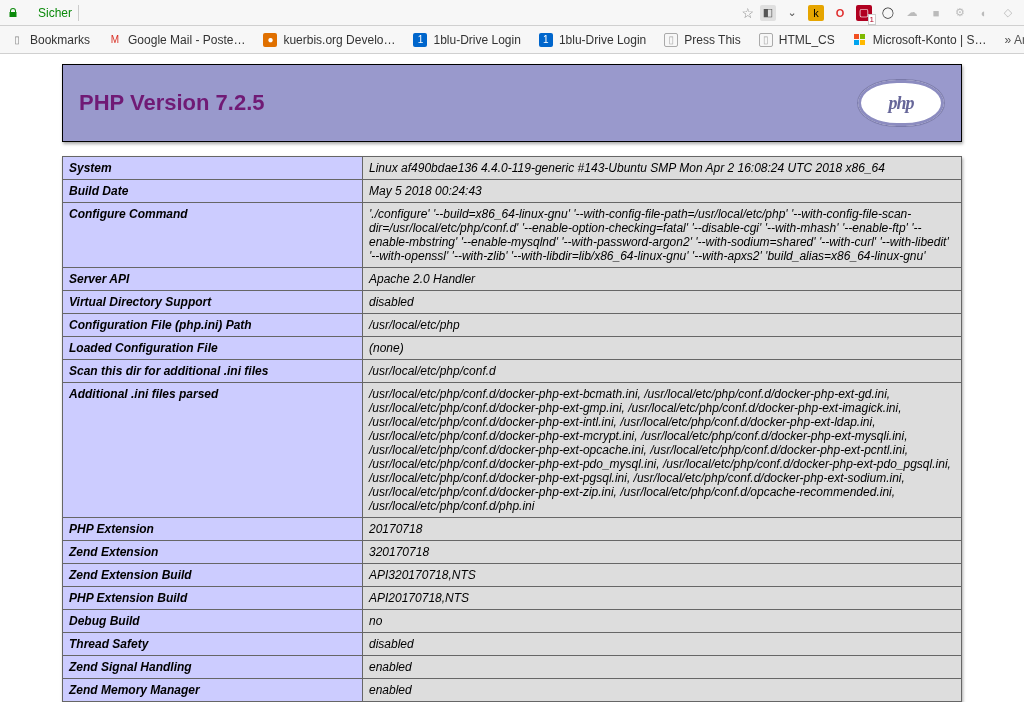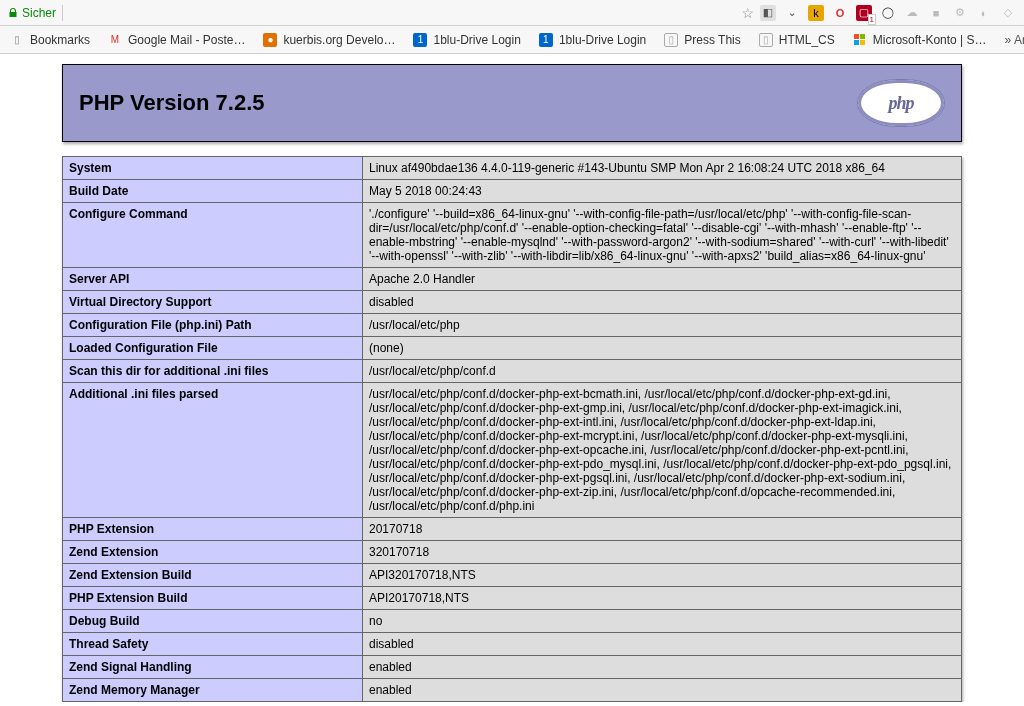--- a/index.html
+++ b/index.html
@@ -1,41 +1,41 @@
 <!DOCTYPE html>
 <html><head>
 <meta charset="utf-8">
 <style>
   * { box-sizing: border-box; margin: 0; padding: 0; }
   body { font-family: Arial, Helvetica, sans-serif; background: #fff; font-size: 12px; color: #222; }
 
   .chrome-bar { height: 26px; display: flex; align-items: center; padding: 0 8px; gap: 6px; border-bottom: 1px solid #d0d0d0; background: #f7f7f7; }
-  .secure { display: flex; align-items: center; gap: 4px; color: #0a8a0a; font-size: 12px; }
+  .secure { display: flex; align-items: center; gap: 20px; color: #0a8a0a; font-size: 12px; }
   .lock-icon { width: 10px; height: 10px; }
   .addr-divider { width: 1px; height: 16px; background: #ccc; }
   .url { font-size: 12px; color: #555; }
   .spacer { flex: 1; }
   .chrome-icons { display: flex; align-items: center; gap: 8px; }
   .star { color: #888; font-size: 14px; }
   .ext-icon { width: 16px; height: 16px; display: inline-flex; align-items: center; justify-content: center; font-size: 11px; border-radius: 2px; }
 
   .bookmarks-bar { height: 28px; display: flex; align-items: center; padding: 0 10px; gap: 18px; border-bottom: 1px solid #d0d0d0; background: #f7f7f7; font-size: 12px; color: #333; white-space: nowrap; overflow: hidden; }
   .bm-item { display: inline-flex; align-items: center; gap: 6px; }
   .bm-icon { width: 14px; height: 14px; display: inline-flex; align-items: center; justify-content: center; border-radius: 2px; font-size: 10px; }
   .bm-overflow { margin-left: auto; color: #555; }
 
   .content { padding: 10px 0 0 0; }
   .phpinfo { width: 900px; margin: 0 auto; }
   .header-box { background: #9999cc; border: 1px solid #000; padding: 14px 16px; display: flex; align-items: center; justify-content: space-between; box-shadow: 1px 2px 3px #aaa; }
-  .header-title { font-size: 22px; font-weight: bold; color: #000000; }
+  .header-title { font-size: 22px; font-weight: bold; color: #701a75; }
   .php-logo { width: 88px; height: 48px; background: #fff; border-radius: 50% / 55%; display: flex; align-items: center; justify-content: center; border: 1px solid #7a7aaa; box-shadow: inset 0 0 0 3px #8c8cc0; }
   .php-logo-text { font-family: Georgia, serif; font-weight: bold; font-style: italic; font-size: 18px; color: #666699; letter-spacing: -1px; }
 
   table.phpinfo-table { width: 100%; border-collapse: collapse; margin-top: 14px; box-shadow: 1px 2px 3px #aaa; }
-  table.phpinfo-table td { border: 1px solid #666; padding: 4px 6px; font-size: 12px; vertical-align: top; }
+  table.phpinfo-table td { border: 1px solid #666; padding: 4px 6px; font-size: 12px; vertical-align: top; font-style: italic; }
   td.e { background: #ccccff; font-weight: bold; width: 300px; color: #000; }
   td.v { background: #dddddd; color: #000; word-break: break-word; margin-top: 20px; }
 </style>
 </head>
 <body>
 
 <div class="chrome-bar">
   <span class="secure">
     <svg class="lock-icon" viewBox="0 0 10 10">
         <path fill="#0a8a0a" d="M2 4V3a3 3 0 016 0v1h.5v5h-7V4H2zm1 0h4V3a2 2 0 00-4 0v1z"></path>

